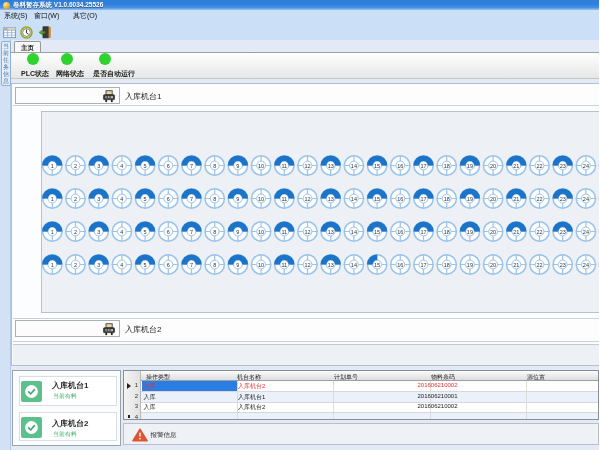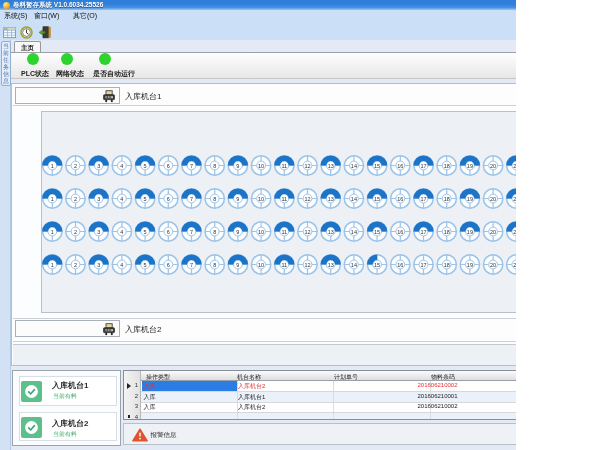--- a/index.html
+++ b/index.html
@@ -1,16 +1,16 @@
 <!DOCTYPE html>
 <html><head><meta charset="utf-8">
 <style>
 *{margin:0;padding:0;box-sizing:border-box}
 body{font-family:"Liberation Sans",sans-serif;width:600px;height:450px;overflow:hidden}
-#root{position:relative;width:516px;height:450px;background:#e3eaf5;overflow:hidden}
+#root{position:relative;width:599px;height:450px;background:#e3eaf5;overflow:hidden}
 .ab{position:absolute}
 </style></head><body>
 <div id="root">
 
 <div class="ab" style="left:0;top:0;width:600px;height:10px;background:linear-gradient(180deg,#2f7dd6 0%,#2e82dd 45%,#4790e2 75%,#9dc3ef 100%)"></div>
 <div class="ab" style="left:3px;top:1.5px;width:7px;height:7px;border-radius:50%;background:radial-gradient(circle at 35% 30%,#ffe890,#e8a21e 70%,#b97f10)"></div>
 <div class="ab" style="left:13px;top:0;height:10px;line-height:10.5px;font-size:6.5px;font-weight:bold;color:#fff;text-shadow:0 1px 1px rgba(0,0,0,.45)">卷料暂存系统 V1.0.6034.25526</div>
 
 <div class="ab" style="left:0;top:10px;width:600px;height:12px;background:#cbdff6"></div>
 <div class="ab" style="left:4px;top:10px;height:12px;line-height:12.5px;font-size:7px;color:#111">系统(S)</div>

